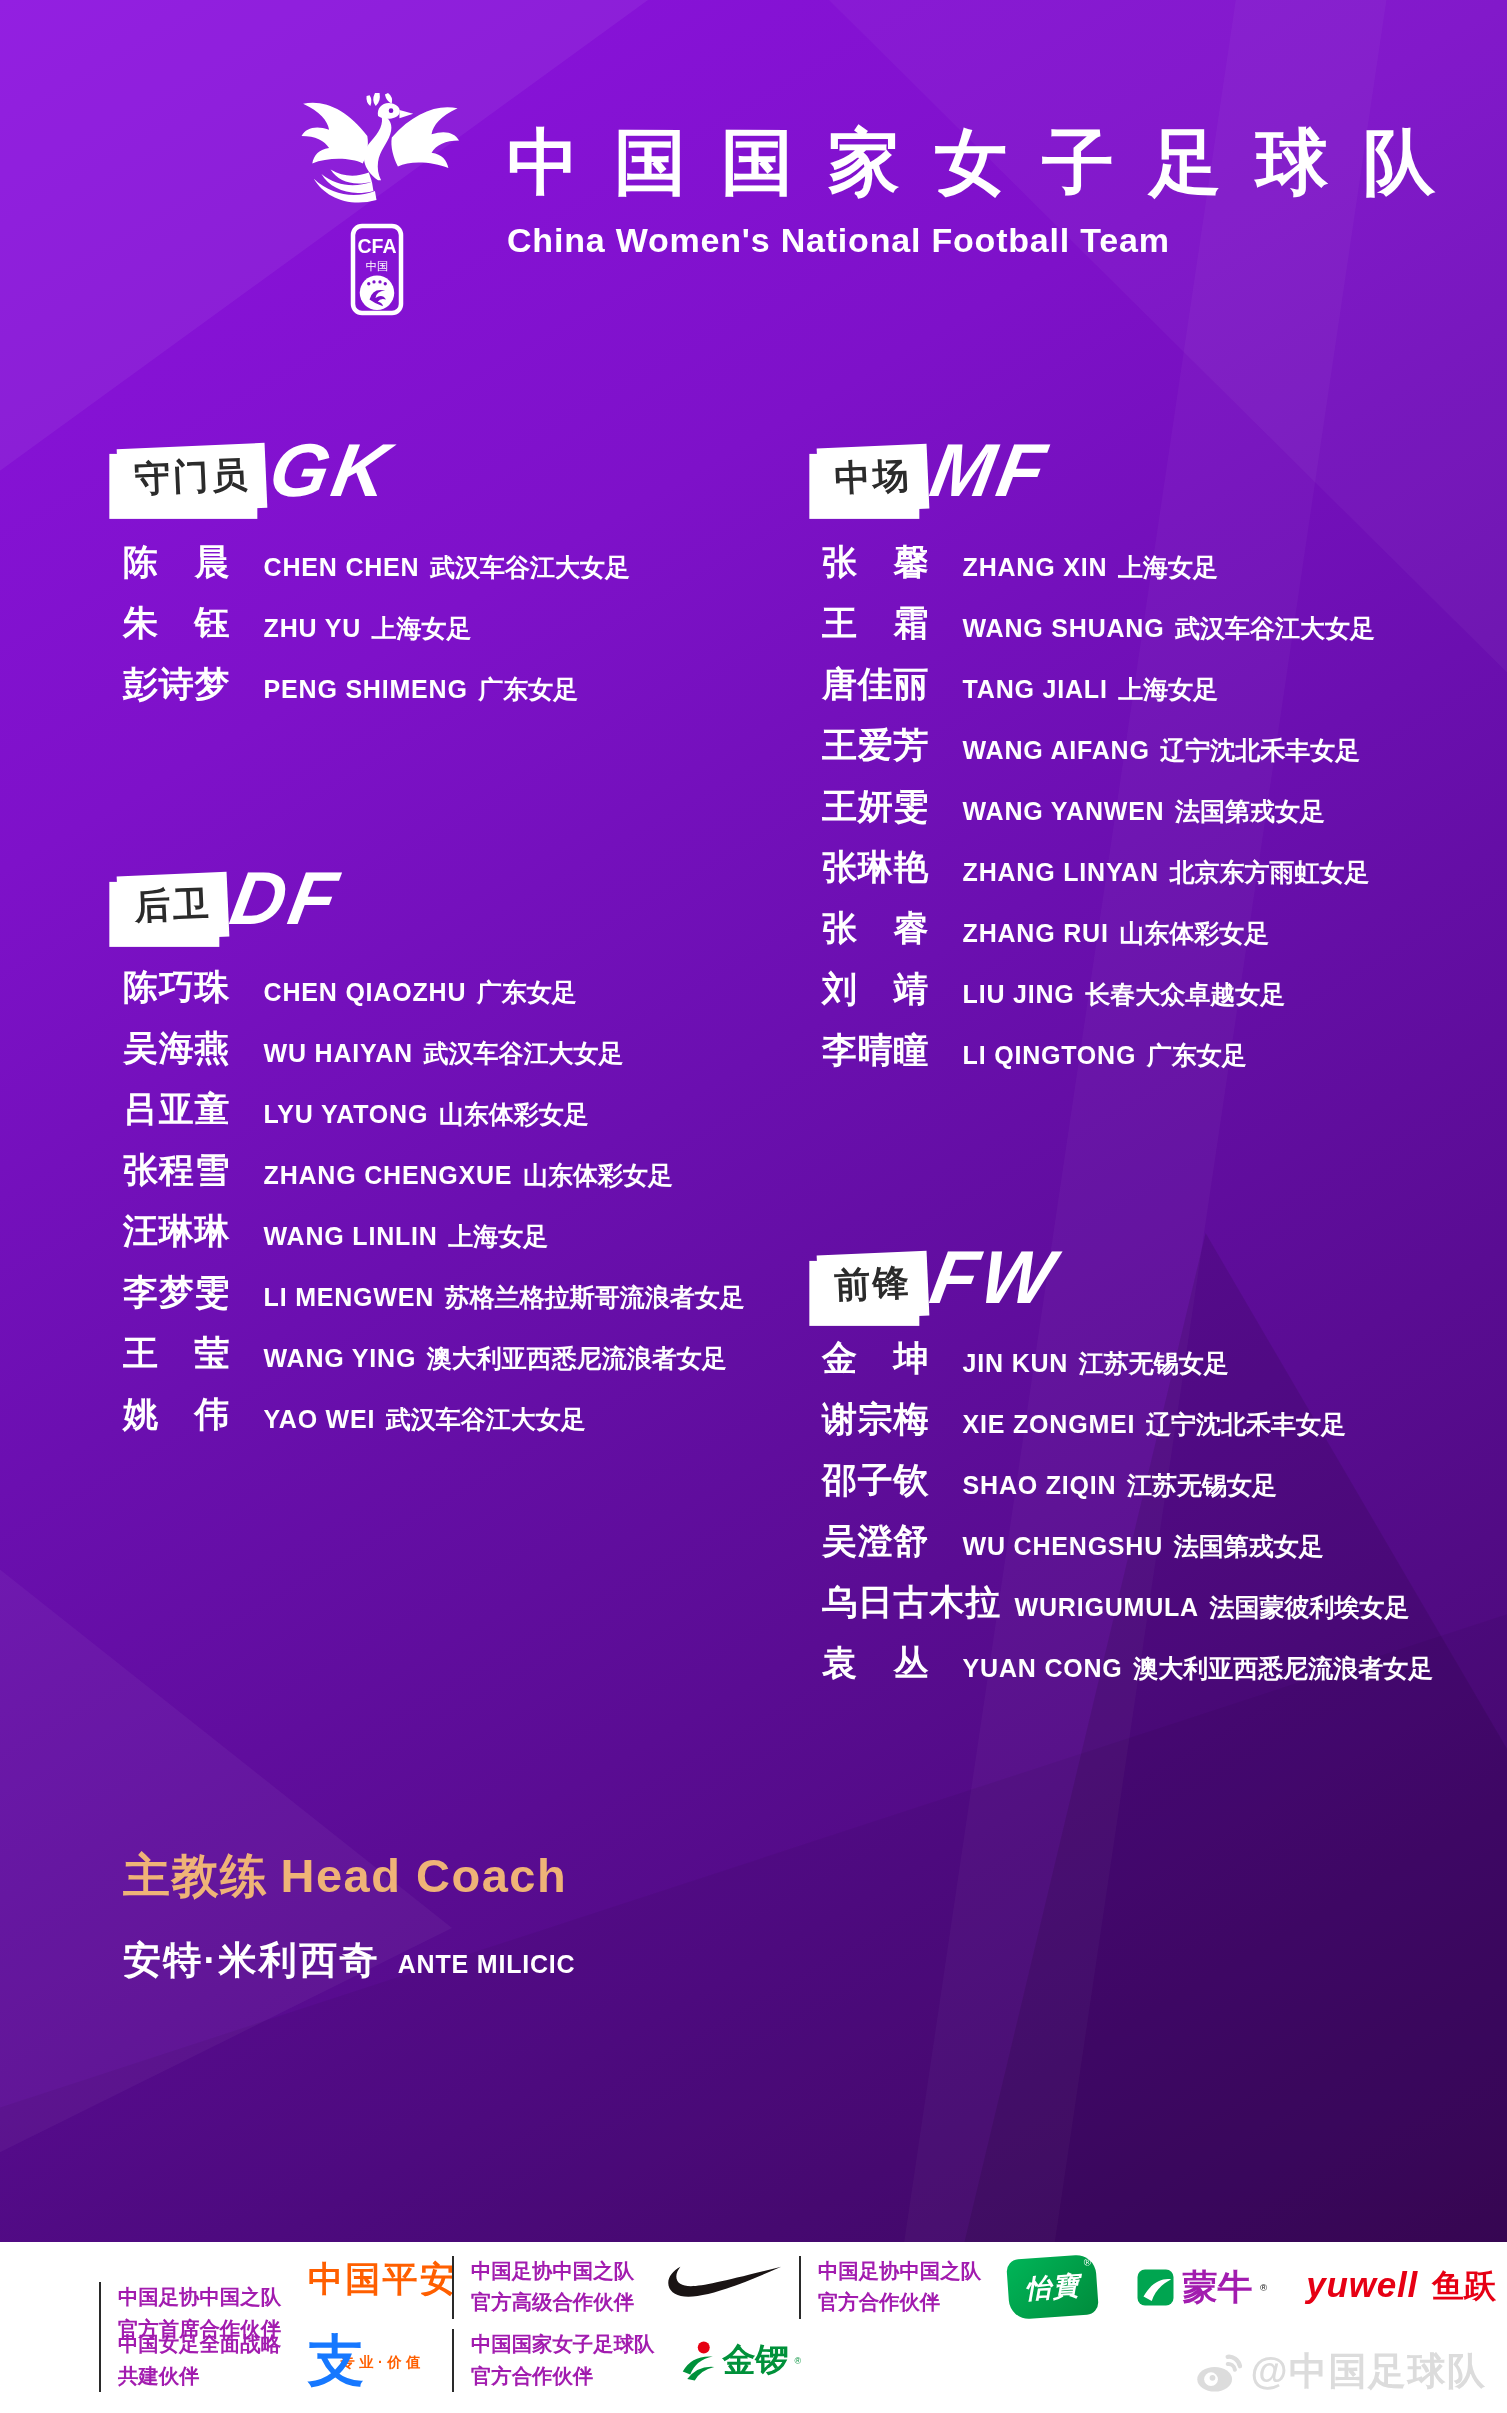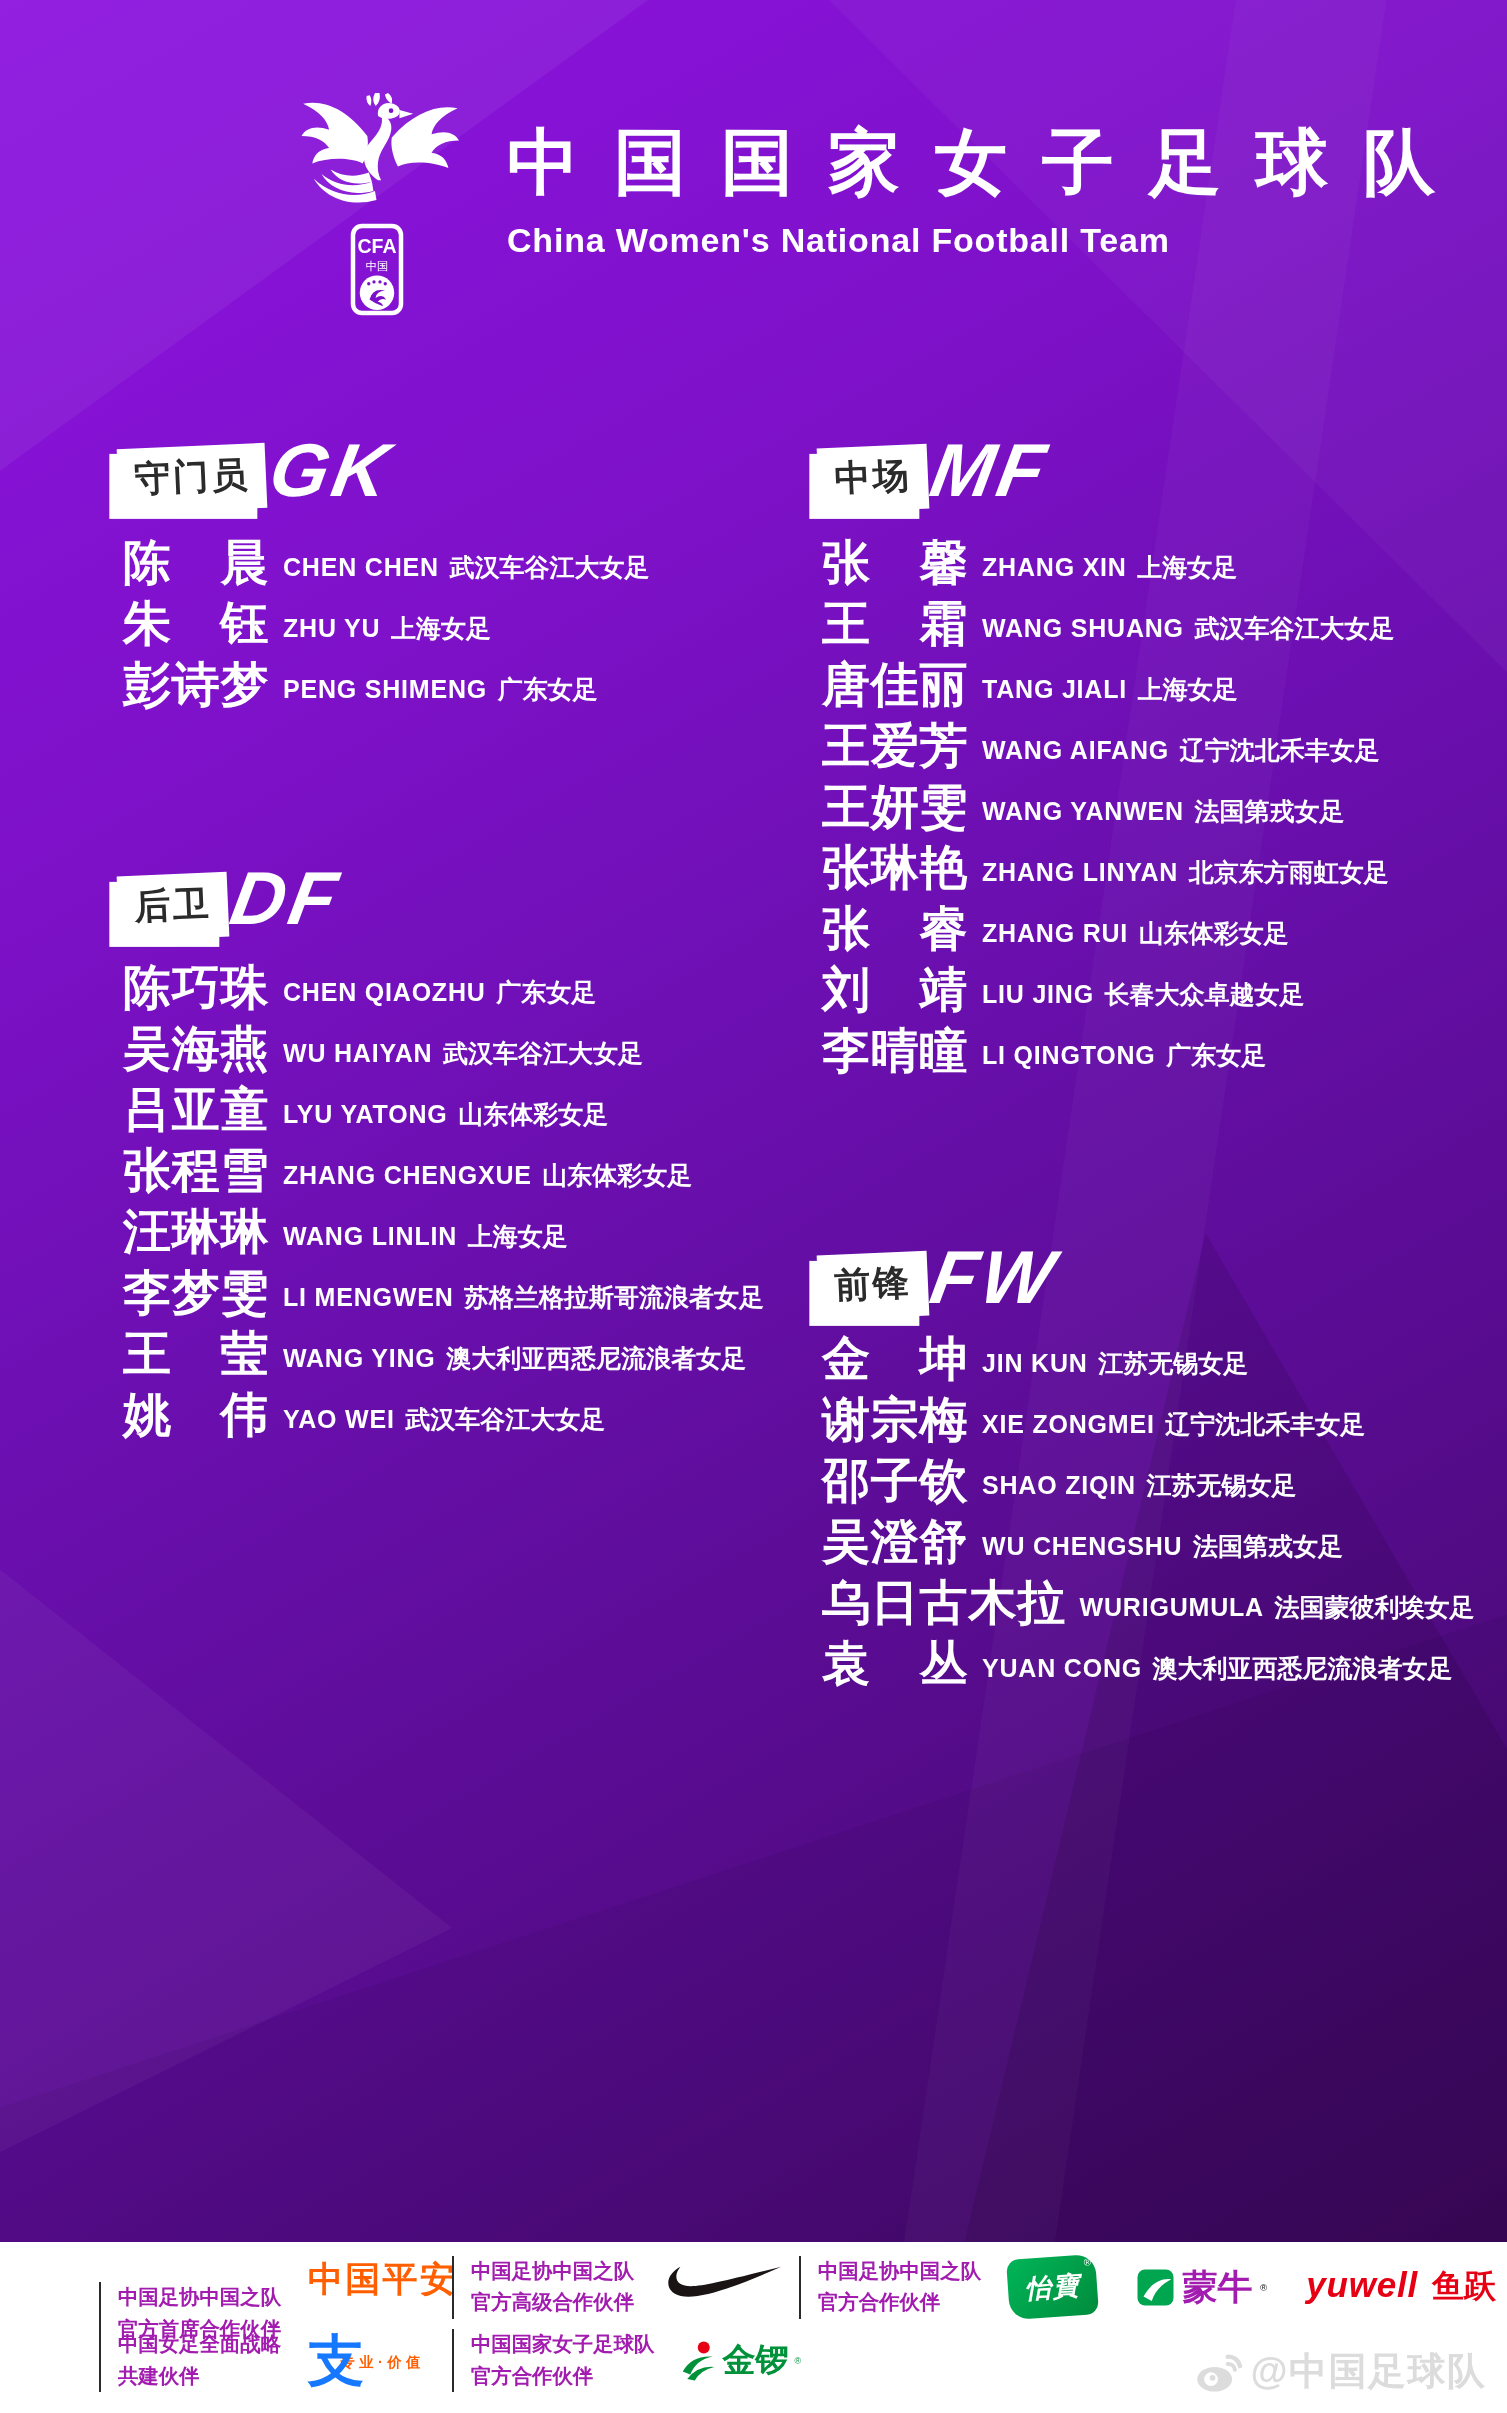--- a/index.html
+++ b/index.html
@@ -30,21 +30,21 @@
   .sec-box{position:relative;background:#fff;color:#2b2b2b;font-size:36px;font-weight:900;
            letter-spacing:2.3px;padding:6.8px 16.6px 9px;transform:rotate(-2.5deg);white-space:nowrap;z-index:1;}
   .sec-box::before{content:"";position:absolute;inset:0;background:#fff;z-index:-1;
            transform:translate(-9px,7.5px) rotate(2.5deg);}
   .sec-letters{color:#fff;font-size:75px;font-weight:900;font-style:italic;line-height:0.82;
            transform:skewX(-10deg);letter-spacing:3.8px;margin-left:4.5px;margin-top:-6px;}
 
   
   .rows{position:absolute;display:flex;flex-direction:column;color:#fff;}
   .player-row{height:61px;display:flex;align-items:center;}
-  .p-zh{font-size:48px;font-weight:900;min-width:127px;white-space:pre;letter-spacing:0.8px;}
+  .p-zh{font-size:35px;font-weight:900;min-width:127px;white-space:pre;letter-spacing:0.8px;}
   .p-rest{display:flex;align-items:baseline;gap:10.6px;margin-left:13.6px;margin-top:10.6px;}
   .p-latin{font-size:25px;font-weight:700;letter-spacing:0.8px;white-space:nowrap;}
   .p-club{font-size:25px;font-weight:700;white-space:nowrap;}
 
   .hdr-gk{left:118px;top:446px;} .rows-gk{left:123px;top:532px;}
   .hdr-df{left:118px;top:874px;} .rows-df{left:123px;top:957px;}
   .hdr-mf{left:818px;top:446px;} .rows-mf{left:822px;top:532px;}
   .hdr-fw{left:818px;top:1253px;} .rows-fw{left:822px;top:1328px;}
 
   
@@ -368,20 +368,29 @@
 
     <div class="player-row">
       <span class="p-zh">袁　丛</span>
       <span class="p-rest">
         <span class="p-latin">YUAN CONG</span>
         <span class="p-club">澳大利亚西悉尼流浪者女足</span>
       </span>
     </div>
   </div>
 
+  <div class="coach">
+    <div class="coach-title">
+      <span>主教练</span><span class="en">Head Coach</span>
+    </div>
+    <div class="coach-name">
+      <span class="c-zh">安特·米利西奇</span>
+      <span class="c-en">ANTE MILICIC</span>
+    </div>
+  </div>
 
   <div class="sponsors">
 
     <div class="sp-block b1">
       <div class="sp-divider"></div>
       <div class="sp-label">
         <div>中国足协中国之队</div>
         <div>官方首席合作伙伴</div>
       </div>
       <div class="sp-logo pingan">

